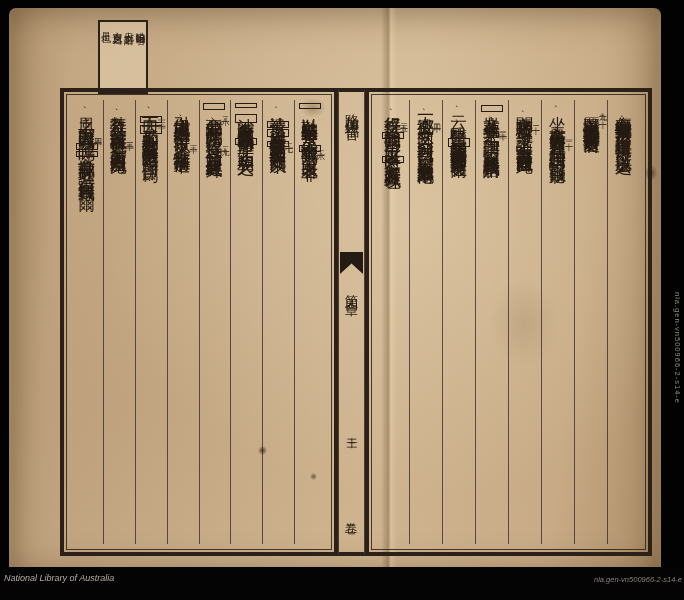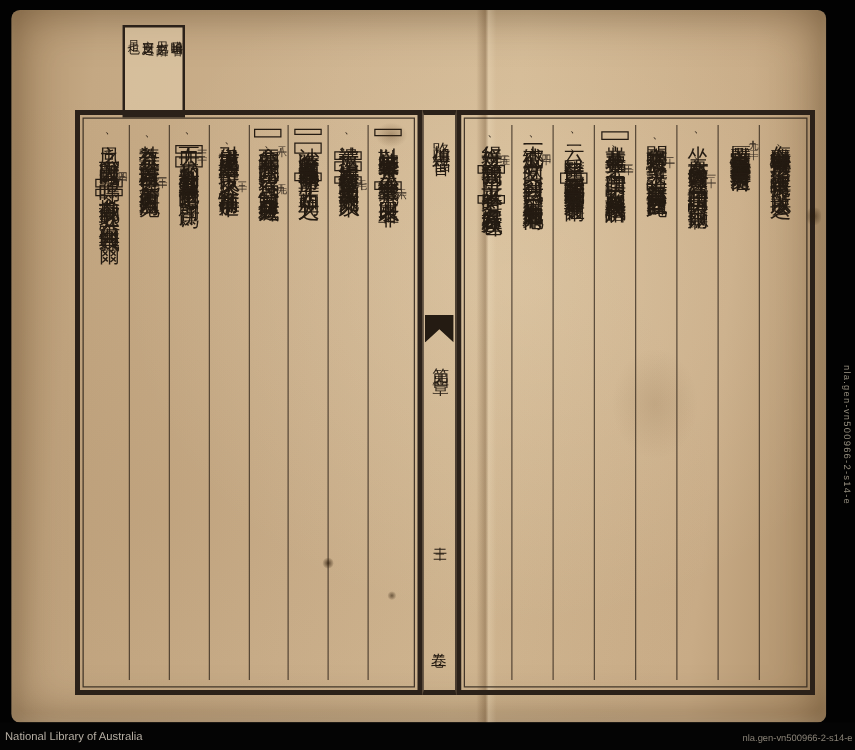--- a/index.html
+++ b/index.html
@@ -50,21 +50,21 @@
         color:#241b12;letter-spacing:1px;overflow:hidden;}
   
   .stain{position:absolute;border-radius:50%;pointer-events:none;}
   .st1{left:291px;top:90px;width:26px;height:20px;background:radial-gradient(rgba(70,45,18,0.30),rgba(70,45,18,0) 70%);}
   .st2{left:249px;top:438px;width:9px;height:9px;background:radial-gradient(rgba(45,28,10,0.75),rgba(45,28,10,0) 75%);}
   .st3{left:301px;top:465px;width:7px;height:7px;background:radial-gradient(rgba(45,28,10,0.6),rgba(45,28,10,0) 75%);}
   .st4{left:636px;top:158px;width:12px;height:14px;border-radius:20%;
        background:radial-gradient(rgba(40,26,10,0.55),rgba(40,26,10,0) 80%);}
   .st5{left:480px;top:270px;width:70px;height:90px;background:radial-gradient(rgba(90,60,28,0.12),rgba(90,60,28,0) 70%);}
   
-  .bottombar{position:absolute;left:0;bottom:0;width:684px;height:22px;background:#040404;}
+  .bottombar{position:absolute;left:0;bottom:0;width:684px;height:33px;background:#040404;font-style:italic;}
   .credit{position:absolute;left:4px;top:6px;font-family:"Liberation Sans",sans-serif;
           font-size:9px;color:#b6afa4;}
   .imgid{position:absolute;right:2px;top:8px;font-family:"Liberation Sans",sans-serif;
          font-size:7.5px;color:#8a8377;}
   .vertid{position:absolute;right:2px;top:292px;writing-mode:vertical-rl;
           font-family:"Liberation Sans",sans-serif;font-size:7.5px;color:#948d7e;letter-spacing:1px;}
 </style>
 </head>
 <body>
 

